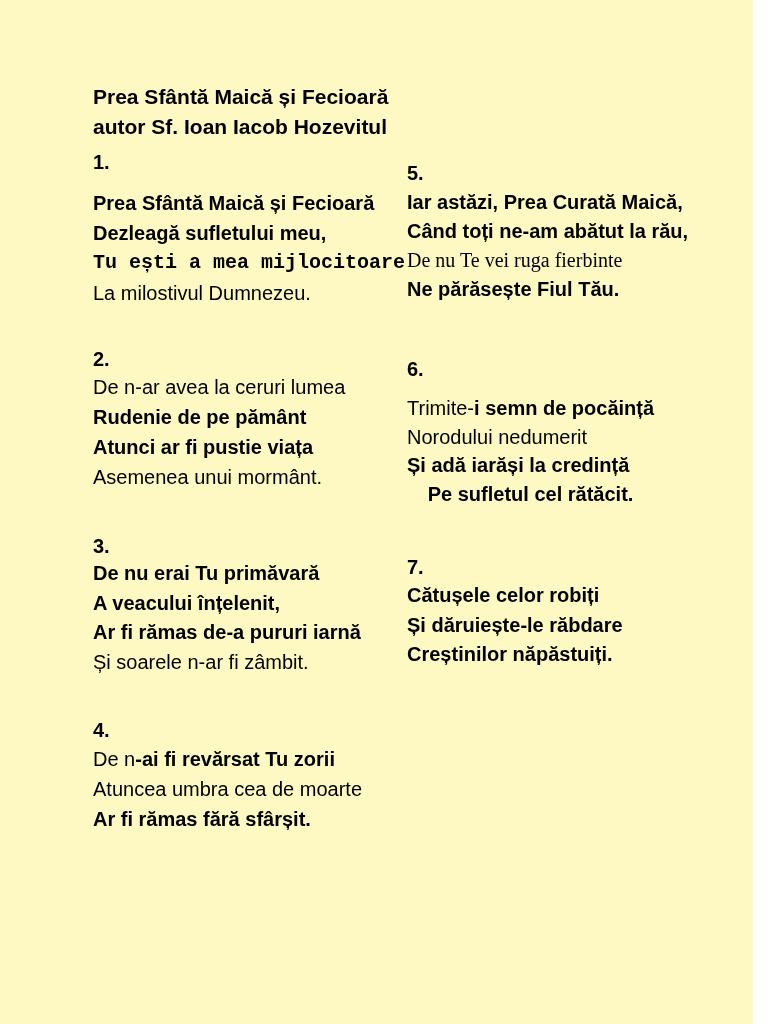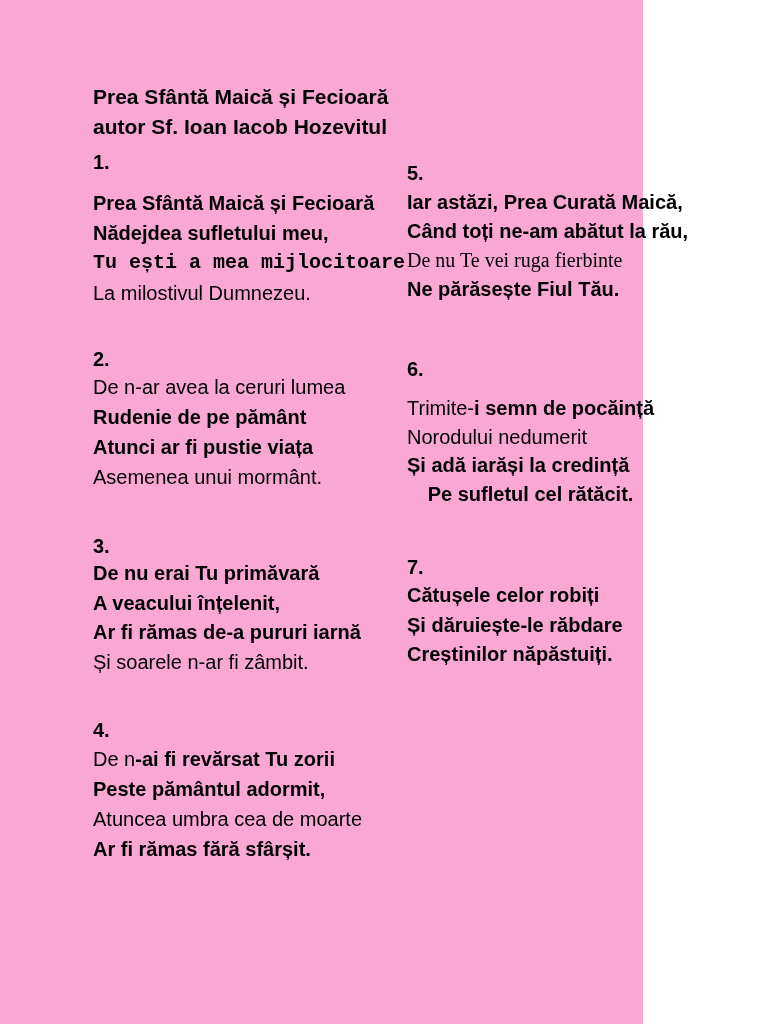--- a/index.html
+++ b/index.html
@@ -10,23 +10,23 @@
   }
   body {
     width: 768px;
     height: 1024px;
     font-family: "Liberation Sans", sans-serif;
     color: #000000;
     overflow: hidden;
   }
   .page {
     position: relative;
-    width: 643px;
+    width: 753px;
     height: 1024px;
-    background: #f9a8d4;
+    background: #fef9c3;
   }
   .doc-header {
     position: absolute;
     left: 93px;
     top: 82px;
   }
   .doc-title,
   .doc-author {
     font-size: 21px;
     font-weight: 700;
@@ -55,42 +55,41 @@
 
 <div class="page">
   <div class="doc-header">
     <div class="doc-title">Prea Sfântă Maică și Fecioară</div>
     <div class="doc-author">autor Sf. Ioan Iacob Hozevitul</div>
   </div>
   <div id="col-left">
       <div class="stanza" style="left: 93px; top: 152px;">
         <div class="stanza-number" style="height: 36px;">1.</div>
         <div class="poem-line" style="line-height: 30px;"><span class="seg bold">Prea Sfântă Maică și Fecioară</span></div>
-        <div class="poem-line" style="line-height: 30px;"><span class="seg bold">Nădejdea sufletului meu,</span></div>
+        <div class="poem-line" style="line-height: 30px;"><span class="seg bold">Dezleagă sufletului meu,</span></div>
         <div class="poem-line" style="line-height: 30px; font-family: Liberation Mono, monospace;"><span class="seg bold">Tu ești a mea mijlocitoare</span></div>
         <div class="poem-line" style="line-height: 30px;"><span class="seg">La milostivul Dumnezeu.</span></div>
       </div>
       <div class="stanza" style="left: 93px; top: 349px;">
         <div class="stanza-number" style="height: 23px;">2.</div>
         <div class="poem-line" style="line-height: 30px;"><span class="seg">De n-ar avea la ceruri lumea</span></div>
         <div class="poem-line" style="line-height: 30px;"><span class="seg bold">Rudenie de pe pământ</span></div>
         <div class="poem-line" style="line-height: 30px;"><span class="seg bold">Atunci ar fi pustie viața</span></div>
         <div class="poem-line" style="line-height: 30px;"><span class="seg">Asemenea unui mormânt.</span></div>
       </div>
       <div class="stanza" style="left: 93px; top: 536px;">
         <div class="stanza-number" style="height: 23px;">3.</div>
         <div class="poem-line" style="line-height: 29.5px;"><span class="seg bold">De nu erai Tu primăvară</span></div>
         <div class="poem-line" style="line-height: 29.5px;"><span class="seg bold">A veacului înțelenit,</span></div>
         <div class="poem-line" style="line-height: 29.5px;"><span class="seg bold">Ar fi rămas de-a pururi iarnă</span></div>
         <div class="poem-line" style="line-height: 29.5px;"><span class="seg">Și soarele n-ar fi zâmbit.</span></div>
       </div>
       <div class="stanza" style="left: 93px; top: 720px;">
         <div class="stanza-number" style="height: 24px;">4.</div>
         <div class="poem-line" style="line-height: 30px;"><span class="seg">De n</span><span class="seg bold">-ai fi revărsat Tu zorii</span></div>
-        <div class="poem-line" style="line-height: 30px;"><span class="seg bold">Peste pământul adormit,</span></div>
         <div class="poem-line" style="line-height: 30px;"><span class="seg">Atuncea umbra cea de moarte</span></div>
         <div class="poem-line" style="line-height: 30px;"><span class="seg bold">Ar fi rămas fără sfârșit.</span></div>
       </div>
     </div>
   <div id="col-right">
       <div class="stanza" style="left: 407px; top: 163px;">
         <div class="stanza-number" style="height: 25px;">5.</div>
         <div class="poem-line" style="line-height: 29px;"><span class="seg bold">Iar astăzi, Prea Curată Maică,</span></div>
         <div class="poem-line" style="line-height: 29px;"><span class="seg bold">Când toți ne-am abătut la rău,</span></div>
         <div class="poem-line" style="line-height: 29px; font-family: Liberation Serif, serif;"><span class="seg">De nu Te vei ruga fierbinte</span></div>

